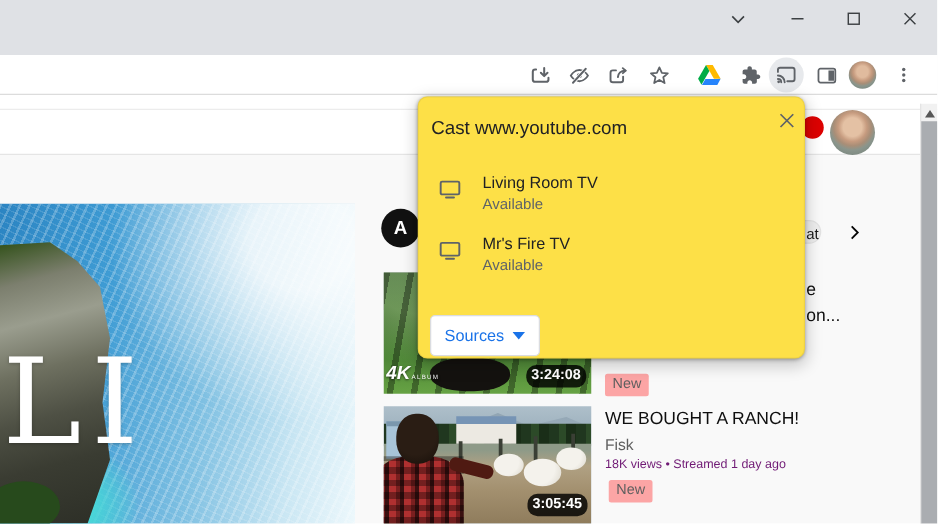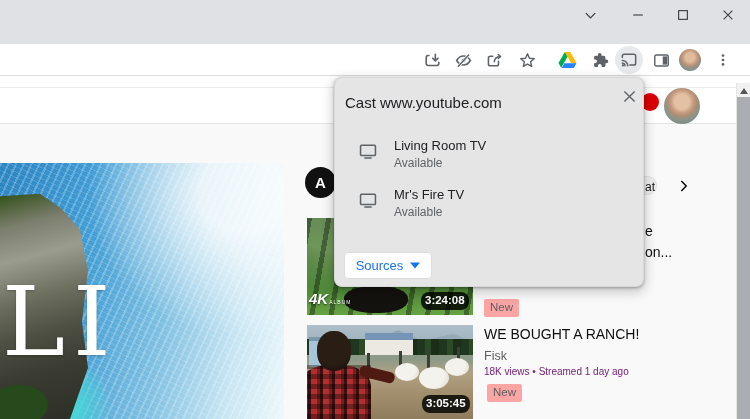--- a/index.html
+++ b/index.html
@@ -101,30 +101,30 @@
   .v2-title{left:484px;top:326px;width:240px;font-size:14px;font-weight:500;color:#0f0f0f;line-height:1.15;}
   .v2-channel{left:484px;top:349px;font-size:12.5px;color:#606060;}
   .v2-meta{left:484px;top:366px;font-size:10px;color:#701a75;}
 
   
   .scroll-track{left:736px;top:83px;width:14px;height:336px;background:#f1f1f1;border-left:1px solid #e4e4e4;}
   .scroll-up{left:740px;top:88px;width:0;height:0;border-left:4px solid transparent;border-right:4px solid transparent;border-bottom:6px solid #575757;}
   .scroll-thumb{left:737px;top:97px;width:13px;height:322px;background:#aaadb1;}
 
   
-  .dialog{left:334px;top:77px;width:310px;height:210px;background:#e5e5e5;border-radius:8px;
+  .dialog{left:334px;top:77px;width:310px;height:210px;background:#fde047;border-radius:8px;
      box-shadow:0 1px 3px rgba(0,0,0,.3), 0 4px 12px 2px rgba(0,0,0,.18);border:1px solid rgba(0,0,0,.06);}
   .dlg-title{position:absolute;left:10px;top:16px;font-size:15px;color:#202124;}
   .dlg-close{position:absolute;left:284px;top:8px;width:20px;height:20px;display:flex;align-items:center;justify-content:center;cursor:default;}
-  .dev-row{position:absolute;left:8px;width:258px;height:44px;}
+  .dev-row{position:absolute;left:0;width:258px;height:44px;}
   .dev-icon{position:absolute;left:15px;top:4px;width:20px;height:18px;}
   .dev-name{position:absolute;left:51px;top:0;font-size:13px;color:#202124;}
   .dev-status{position:absolute;left:51px;top:18px;font-size:12px;color:#5f6368;}
   .row1{top:60px;} .row2{top:109px;}
-  .src-btn{position:absolute;left:9px;top:174px;width:88px;height:27px;border:1px solid #dadce0;border-radius:4px;
+  .src-btn{position:absolute;left:9px;top:174px;width:88px;height:33px;border:1px solid #dadce0;border-radius:4px;
      background:#fff;display:flex;align-items:center;justify-content:center;gap:7px;}
   .src-label{font-size:13px;color:#1a73e8;}
 </style>
 </head>
 <body>
 
 <div class="stage">
 
   <div class="abs titlebar">
     <div class="abs winbtn" style="left:577px;">

